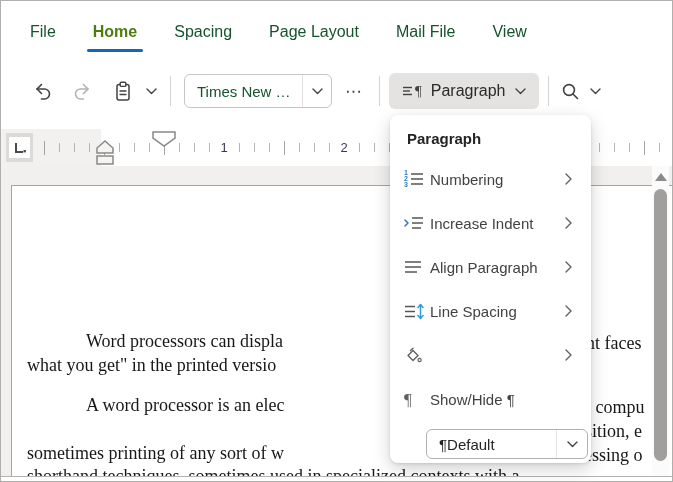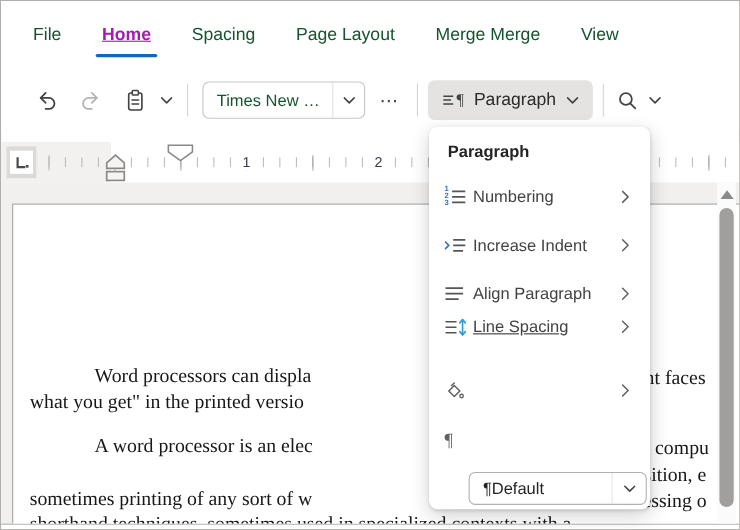--- a/index.html
+++ b/index.html
@@ -6,21 +6,21 @@
   #app{
     position:relative;width:673px;height:482px;box-sizing:border-box;
     border:1px solid #b1afad;background:#ffffff;overflow:hidden;
     font-family:"Liberation Sans",sans-serif;color:#3b3a39;
     -webkit-font-smoothing:antialiased;
   }
   
   .menubar{position:absolute;top:0;left:0;right:0;height:62px;background:#fff;
     display:flex;align-items:center;padding-left:27px;gap:33px;}
   .menu-item{position:relative;font-size:16px;color:#14532d;cursor:pointer;padding:4px 2px;}
-  .menu-item.active{font-weight:bold;color:#a21caf;text-decoration:underline;}
+  .menu-item.active{font-weight:bold;color:#4d7c0f;}
   .menu-item.active::after{content:"";position:absolute;left:-4px;right:-4px;bottom:-7px;
     height:3px;border-radius:2px;background:#1168b8;}
   
   .toolbar{position:absolute;top:62px;left:0;right:0;height:56px;background:#fff;
     display:flex;align-items:center;padding-left:26px;}
   .tbtn{height:32px;min-width:32px;display:flex;align-items:center;justify-content:center;
     border-radius:4px;cursor:pointer;}
   .tsep{width:1px;height:30px;background:#d6d4d2;margin:0 9px;}
   .font-combo{width:148px;height:34px;border:1px solid #c7c5c3;border-radius:6px;
     display:flex;align-items:center;box-sizing:border-box;background:#fff;cursor:pointer;margin-left:4px;}
@@ -85,21 +85,21 @@
 </head>
 <body>
 
 <div id="app">
 
   <div class="menubar">
     <div class="menu-item"><span>File</span></div>
     <div class="menu-item active"><span>Home</span></div>
     <div class="menu-item"><span>Spacing</span></div>
     <div class="menu-item"><span>Page Layout</span></div>
-    <div class="menu-item"><span>Merge Merge</span></div>
+    <div class="menu-item"><span>Mail File</span></div>
     <div class="menu-item"><span>View</span></div>
   </div>
 
   <div class="toolbar">
     <div class="tbtn">
       <svg width="21" height="21" viewBox="0 0 21 21">
         <path d="M8.5 3.5 L4 8 L8.5 12.5" fill="none" stroke="#424242" stroke-width="1.6" stroke-linecap="round" stroke-linejoin="round"></path>
         <path d="M4 8 H11.5 A5 5 0 0 1 11.5 18 H8.5" fill="none" stroke="#424242" stroke-width="1.6" stroke-linecap="round"></path>
       </svg>
     </div>
@@ -264,21 +264,21 @@
         </svg>
       </span>
       <span class="plabel">Align Paragraph</span>
       <span class="pchev">
         <svg width="7" height="12" viewBox="0 0 7 12">
             <polyline points="1,1 6,6 1,11" fill="none" stroke="#616161" stroke-width="1.4" stroke-linecap="round" stroke-linejoin="round"></polyline>
           </svg>
       </span>
     </div>
 
-    <div class="prow" style="top:160px;text-decoration:underline;">
+    <div class="prow" style="top:174px;">
       <span class="picon">
         <svg width="20" height="17" viewBox="0 0 20 17">
           <line x1="1" y1="3.5" x2="11" y2="3.5" stroke="#555" stroke-width="1.5"></line>
           <line x1="1" y1="8.5" x2="11" y2="8.5" stroke="#555" stroke-width="1.5"></line>
           <line x1="1" y1="13.5" x2="11" y2="13.5" stroke="#555" stroke-width="1.5"></line>
           <line x1="16.5" y1="2" x2="16.5" y2="15" stroke="#2e9bd6" stroke-width="1.5" stroke-linecap="round"></line>
           <polyline points="14,4.5 16.5,1.5 19,4.5" fill="none" stroke="#2e9bd6" stroke-width="1.5" stroke-linecap="round" stroke-linejoin="round"></polyline>
           <polyline points="14,12.5 16.5,15.5 19,12.5" fill="none" stroke="#2e9bd6" stroke-width="1.5" stroke-linecap="round" stroke-linejoin="round"></polyline>
         </svg>
       </span>
@@ -303,20 +303,21 @@
         <svg width="7" height="12" viewBox="0 0 7 12">
             <polyline points="1,1 6,6 1,11" fill="none" stroke="#616161" stroke-width="1.4" stroke-linecap="round" stroke-linejoin="round"></polyline>
           </svg>
       </span>
     </div>
 
     <div class="prow" style="top:262px;">
       <span class="picon">
         <span style="font-family:'Liberation Serif',serif;font-size:17px;color:#616161;line-height:1;">¶</span>
       </span>
+      <span class="plabel">Show/Hide ¶</span>
     </div>
 
     <div class="style-combo">
       <span class="sc-label">¶Default</span>
       <span class="sc-div"></span>
       <span class="sc-chev">
         <svg width="11" height="7" viewBox="0 0 11 7">
           <polyline points="1,1 5.5,5.5 10,1" fill="none" stroke="#424242" stroke-width="1.4" stroke-linecap="round" stroke-linejoin="round"></polyline>
         </svg>
       </span>

